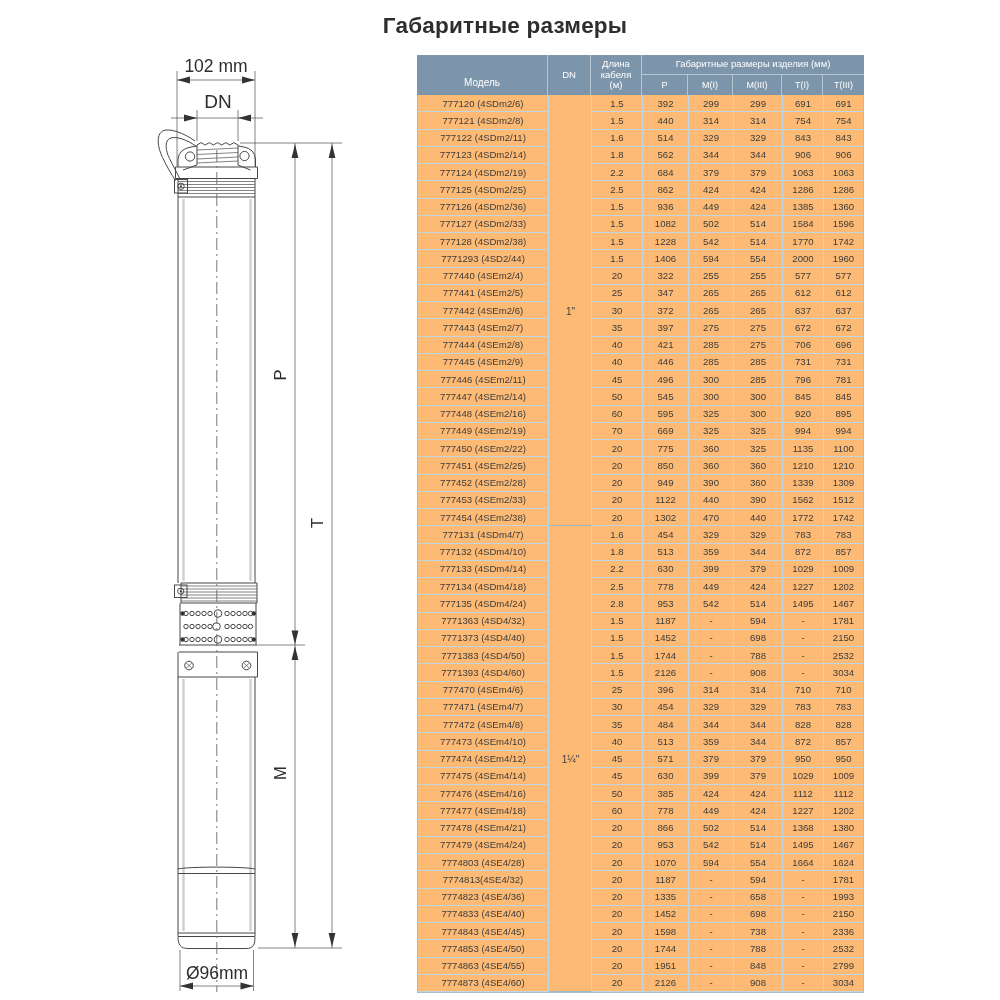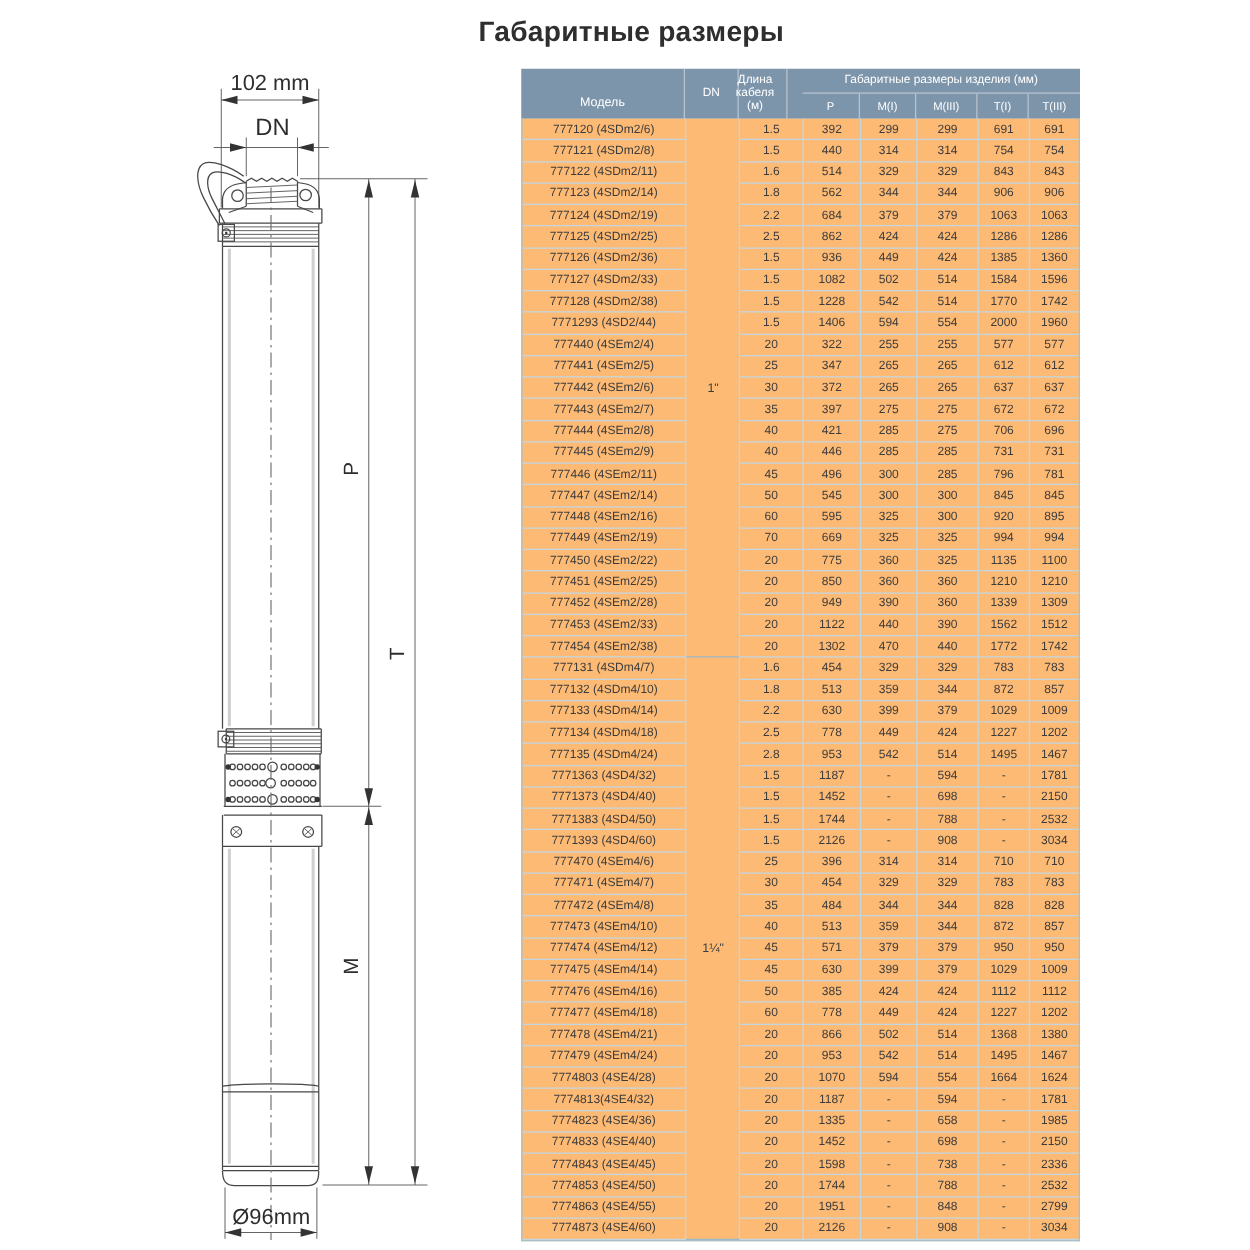--- a/index.html
+++ b/index.html
@@ -7,21 +7,21 @@
   .title{position:absolute;left:0;top:13px;width:1010px;text-align:center;font-size:22.5px;font-weight:600;color:#2e2e2e;letter-spacing:.2px;}
   .drawing{position:absolute;left:0;top:0;}
 
   
   .tablewrap{position:absolute;left:417px;top:55px;width:447px;}
   .thead{position:relative;height:40px;background:#7d95ab;color:#fff;}
   .th{position:absolute;display:flex;align-items:center;justify-content:center;text-align:center;
       font-size:9.5px;line-height:1.15;box-sizing:border-box;border-right:1px solid rgba(255,255,255,.45);}
   .th.model{left:0;top:0;width:131px;height:56px;font-size:10px;}
   .th.dn{left:131px;top:0;width:43px;height:40px;}
-  .th.cable{left:162px;top:0;width:51px;height:40px;padding:1px 4px;}
+  .th.cable{left:174px;top:0;width:51px;height:40px;padding:1px 4px;}
   .th.group{left:225px;top:0;width:222px;height:20px;border-right:none;border-bottom:1px solid rgba(255,255,255,.45);}
   .th.sub{top:20px;height:20px;font-size:9px;}
   .th.s-p{left:225px;width:46px;}
   .th.s-mi{left:271px;width:45px;}
   .th.s-miii{left:316px;width:49px;text-align:right;}
   .th.s-ti{left:365px;width:41px;}
   .th.s-tiii{left:406px;width:41px;border-right:none;}
 
   .tbody{position:relative;height:898px;display:flex;flex-direction:column;box-sizing:border-box;
          border-left:1px solid #a3bfd0;border-right:1px solid #a3bfd0;border-bottom:1px solid #a3bfd0;background:#fdba74;}
@@ -677,21 +677,21 @@
         <div class="tcell">1781</div>
       </div>
       <div class="trow">
         <div class="tcell">7774823 (4SE4/36)</div>
         <div class="tcell dn-cell"></div>
         <div class="tcell">20</div>
         <div class="tcell">1335</div>
         <div class="tcell">-</div>
         <div class="tcell">658</div>
         <div class="tcell">-</div>
-        <div class="tcell">1985</div>
+        <div class="tcell">1993</div>
       </div>
       <div class="trow">
         <div class="tcell">7774833 (4SE4/40)</div>
         <div class="tcell dn-cell"></div>
         <div class="tcell">20</div>
         <div class="tcell">1452</div>
         <div class="tcell">-</div>
         <div class="tcell">698</div>
         <div class="tcell">-</div>
         <div class="tcell">2150</div>

